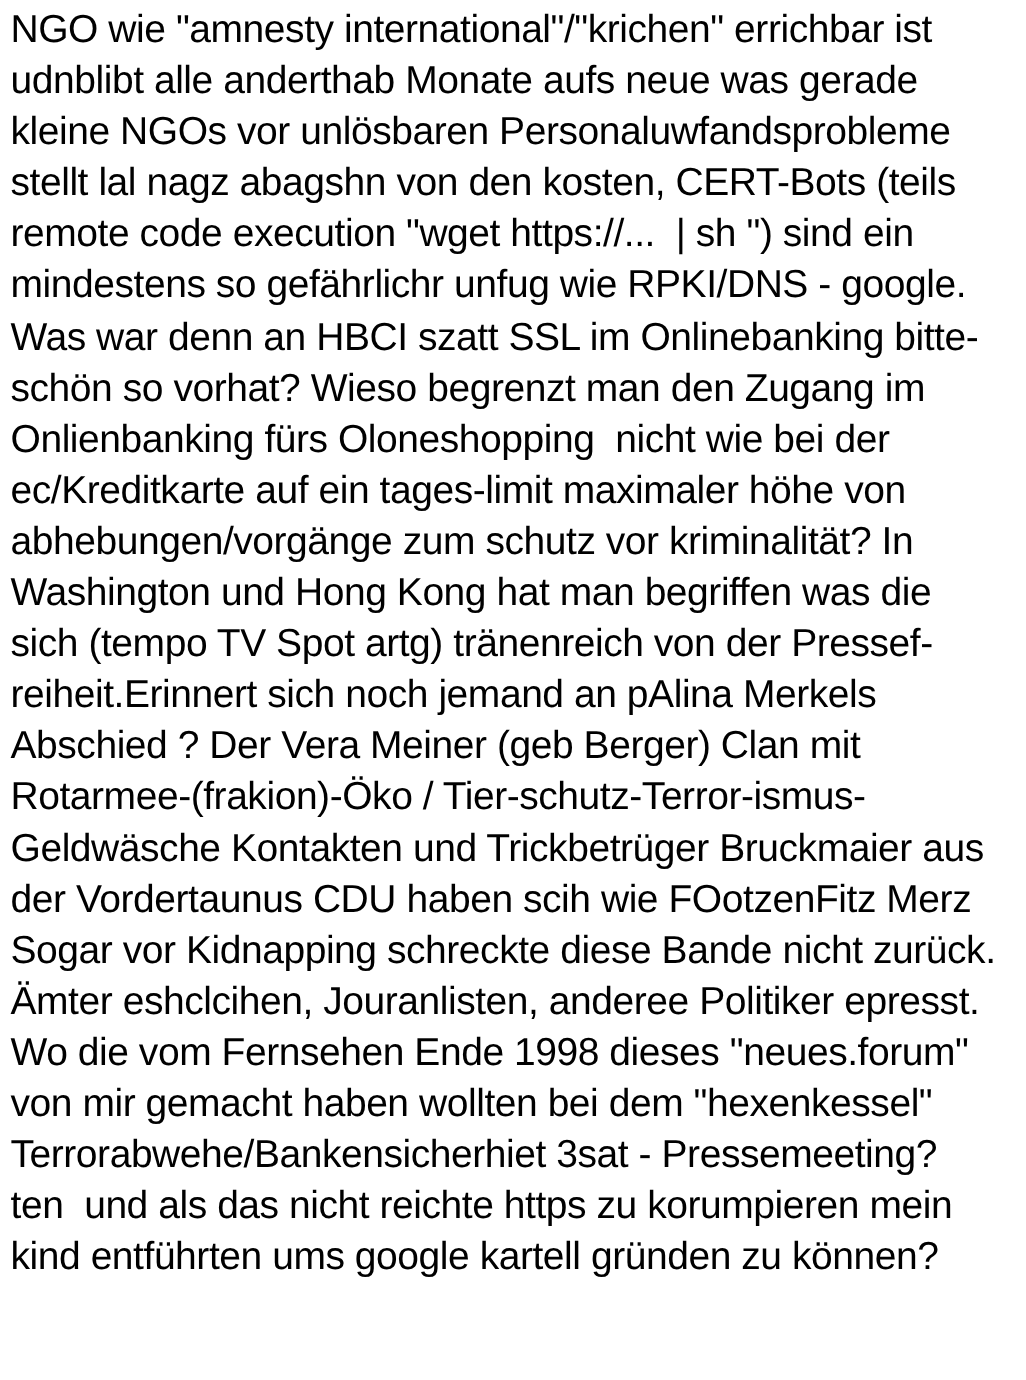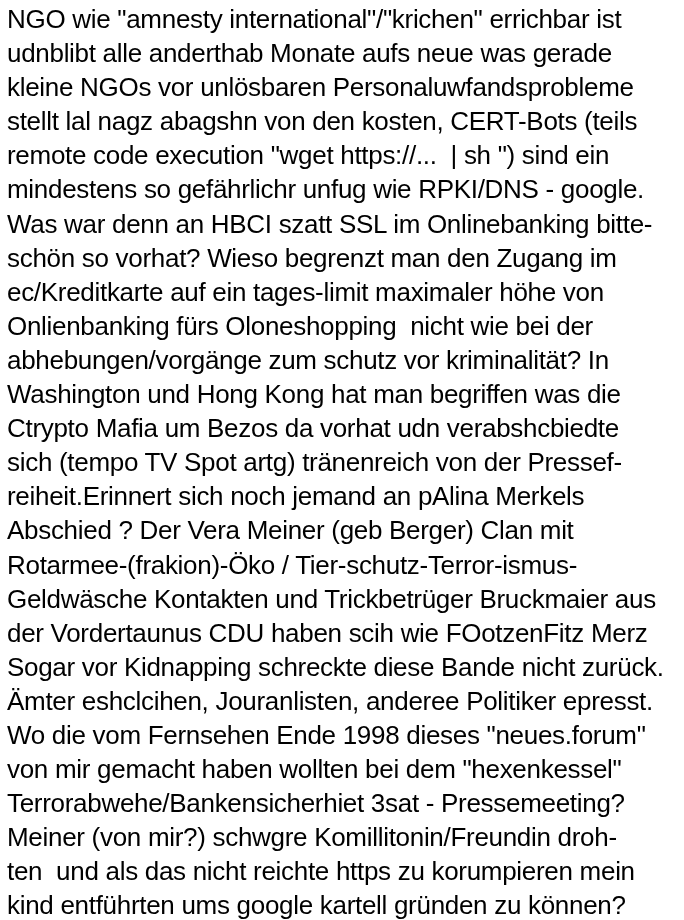--- a/index.html
+++ b/index.html
@@ -33,33 +33,31 @@
 <main class="page">
   <div class="text-block" id="text-block" style="color: rgb(0, 0, 0);">
       <div class="line">NGO wie "amnesty international"/"krichen" errichbar ist</div>
       <div class="line">udnblibt alle anderthab Monate aufs neue was gerade</div>
       <div class="line">kleine NGOs vor unlösbaren Personaluwfandsprobleme</div>
       <div class="line">stellt lal nagz abagshn von den kosten, CERT-Bots (teils</div>
       <div class="line">remote code execution "wget https://...  | sh ") sind ein</div>
       <div class="line">mindestens so gefährlichr unfug wie RPKI/DNS - google.</div>
       <div class="line">Was war denn an HBCI szatt SSL im Onlinebanking bitte-</div>
       <div class="line">schön so vorhat? Wieso begrenzt man den Zugang im</div>
+      <div class="line">Onlienbanking fürs Oloneshopping  nicht wie bei der</div>
       <div class="line">ec/Kreditkarte auf ein tages-limit maximaler höhe von</div>
-      <div class="line">Onlienbanking fürs Oloneshopping  nicht wie bei der</div>
       <div class="line">abhebungen/vorgänge zum schutz vor kriminalität? In</div>
       <div class="line">Washington und Hong Kong hat man begriffen was die</div>
-      <div class="line">Ctrypto Mafia um Bezos da vorhat udn verabshcbiedte</div>
       <div class="line">sich (tempo TV Spot artg) tränenreich von der Pressef-</div>
       <div class="line">reiheit.Erinnert sich noch jemand an pAlina Merkels</div>
       <div class="line">Abschied ? Der Vera Meiner (geb Berger) Clan mit</div>
       <div class="line">Rotarmee-(frakion)-Öko / Tier-schutz-Terror-ismus-</div>
       <div class="line">Geldwäsche Kontakten und Trickbetrüger Bruckmaier aus</div>
       <div class="line">der Vordertaunus CDU haben scih wie FOotzenFitz Merz</div>
       <div class="line">Sogar vor Kidnapping schreckte diese Bande nicht zurück.</div>
       <div class="line">Ämter eshclcihen, Jouranlisten, anderee Politiker epresst.</div>
       <div class="line">Wo die vom Fernsehen Ende 1998 dieses "neues.forum"</div>
       <div class="line">von mir gemacht haben wollten bei dem "hexenkessel"</div>
       <div class="line">Terrorabwehe/Bankensicherhiet 3sat - Pressemeeting?</div>
-      <div class="line">Meiner (von mir?) schwgre Komillitonin/Freundin droh-</div>
       <div class="line">ten  und als das nicht reichte https zu korumpieren mein</div>
       <div class="line">kind entführten ums google kartell gründen zu können?</div>
     </div>
 </main>
 
 </body></html>

